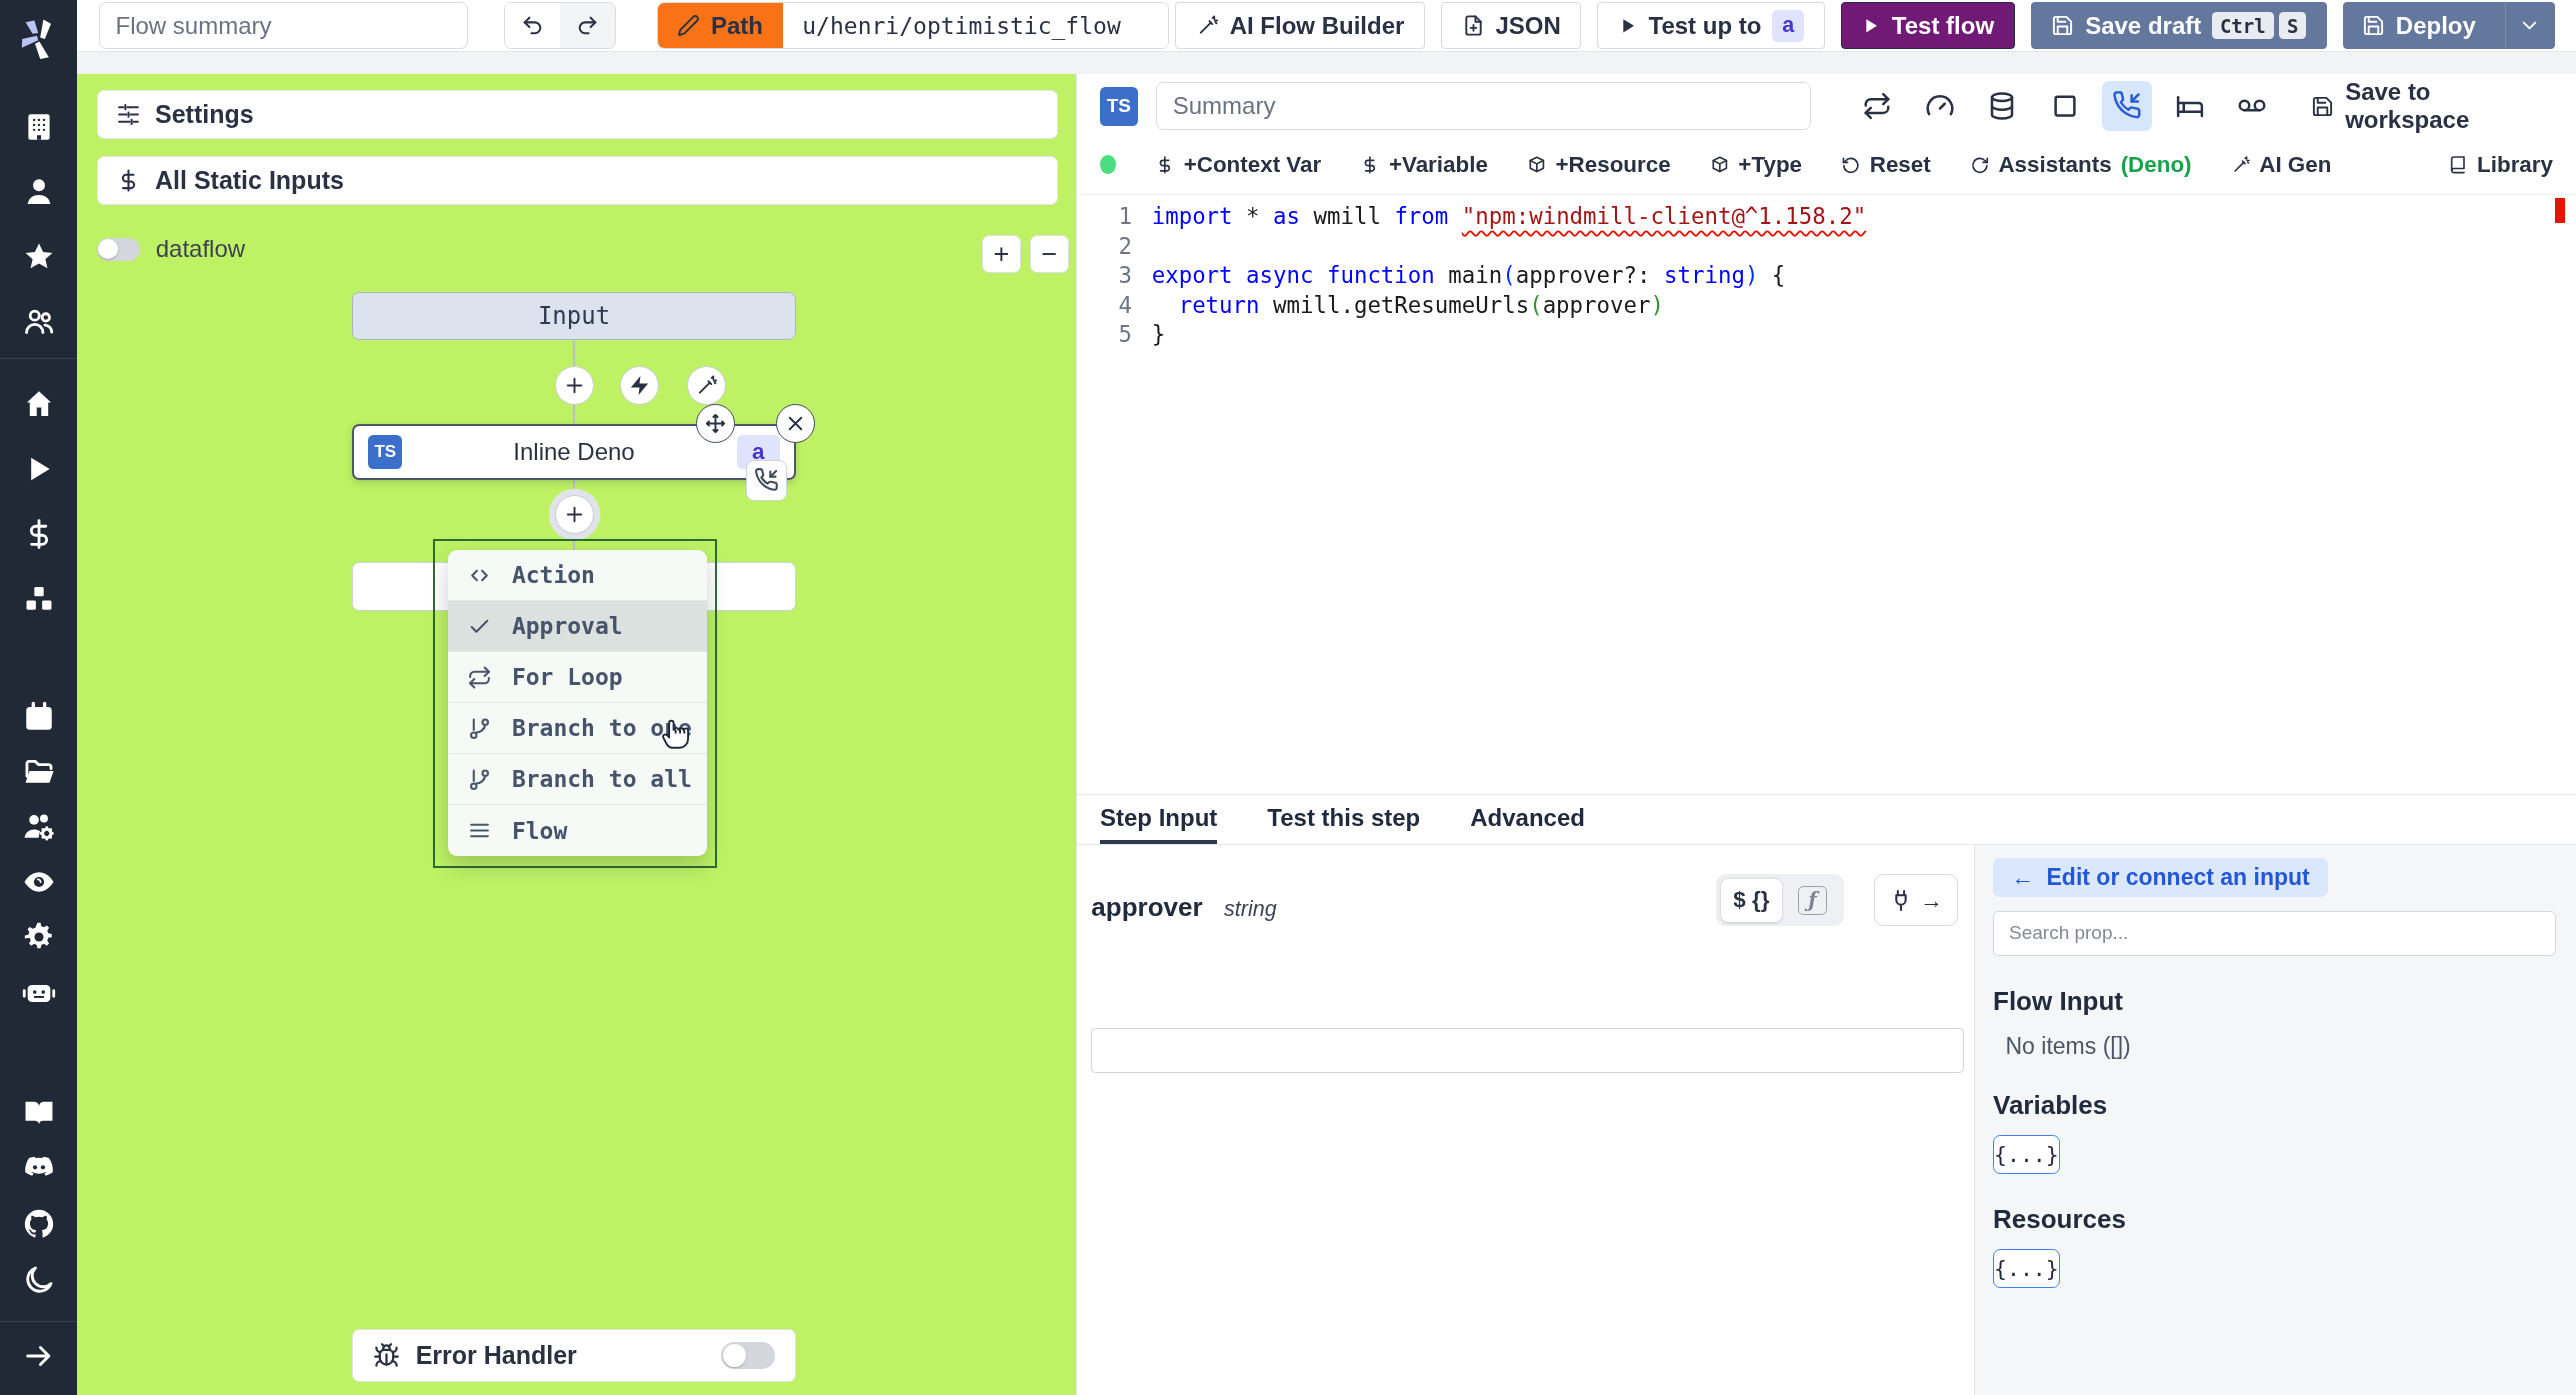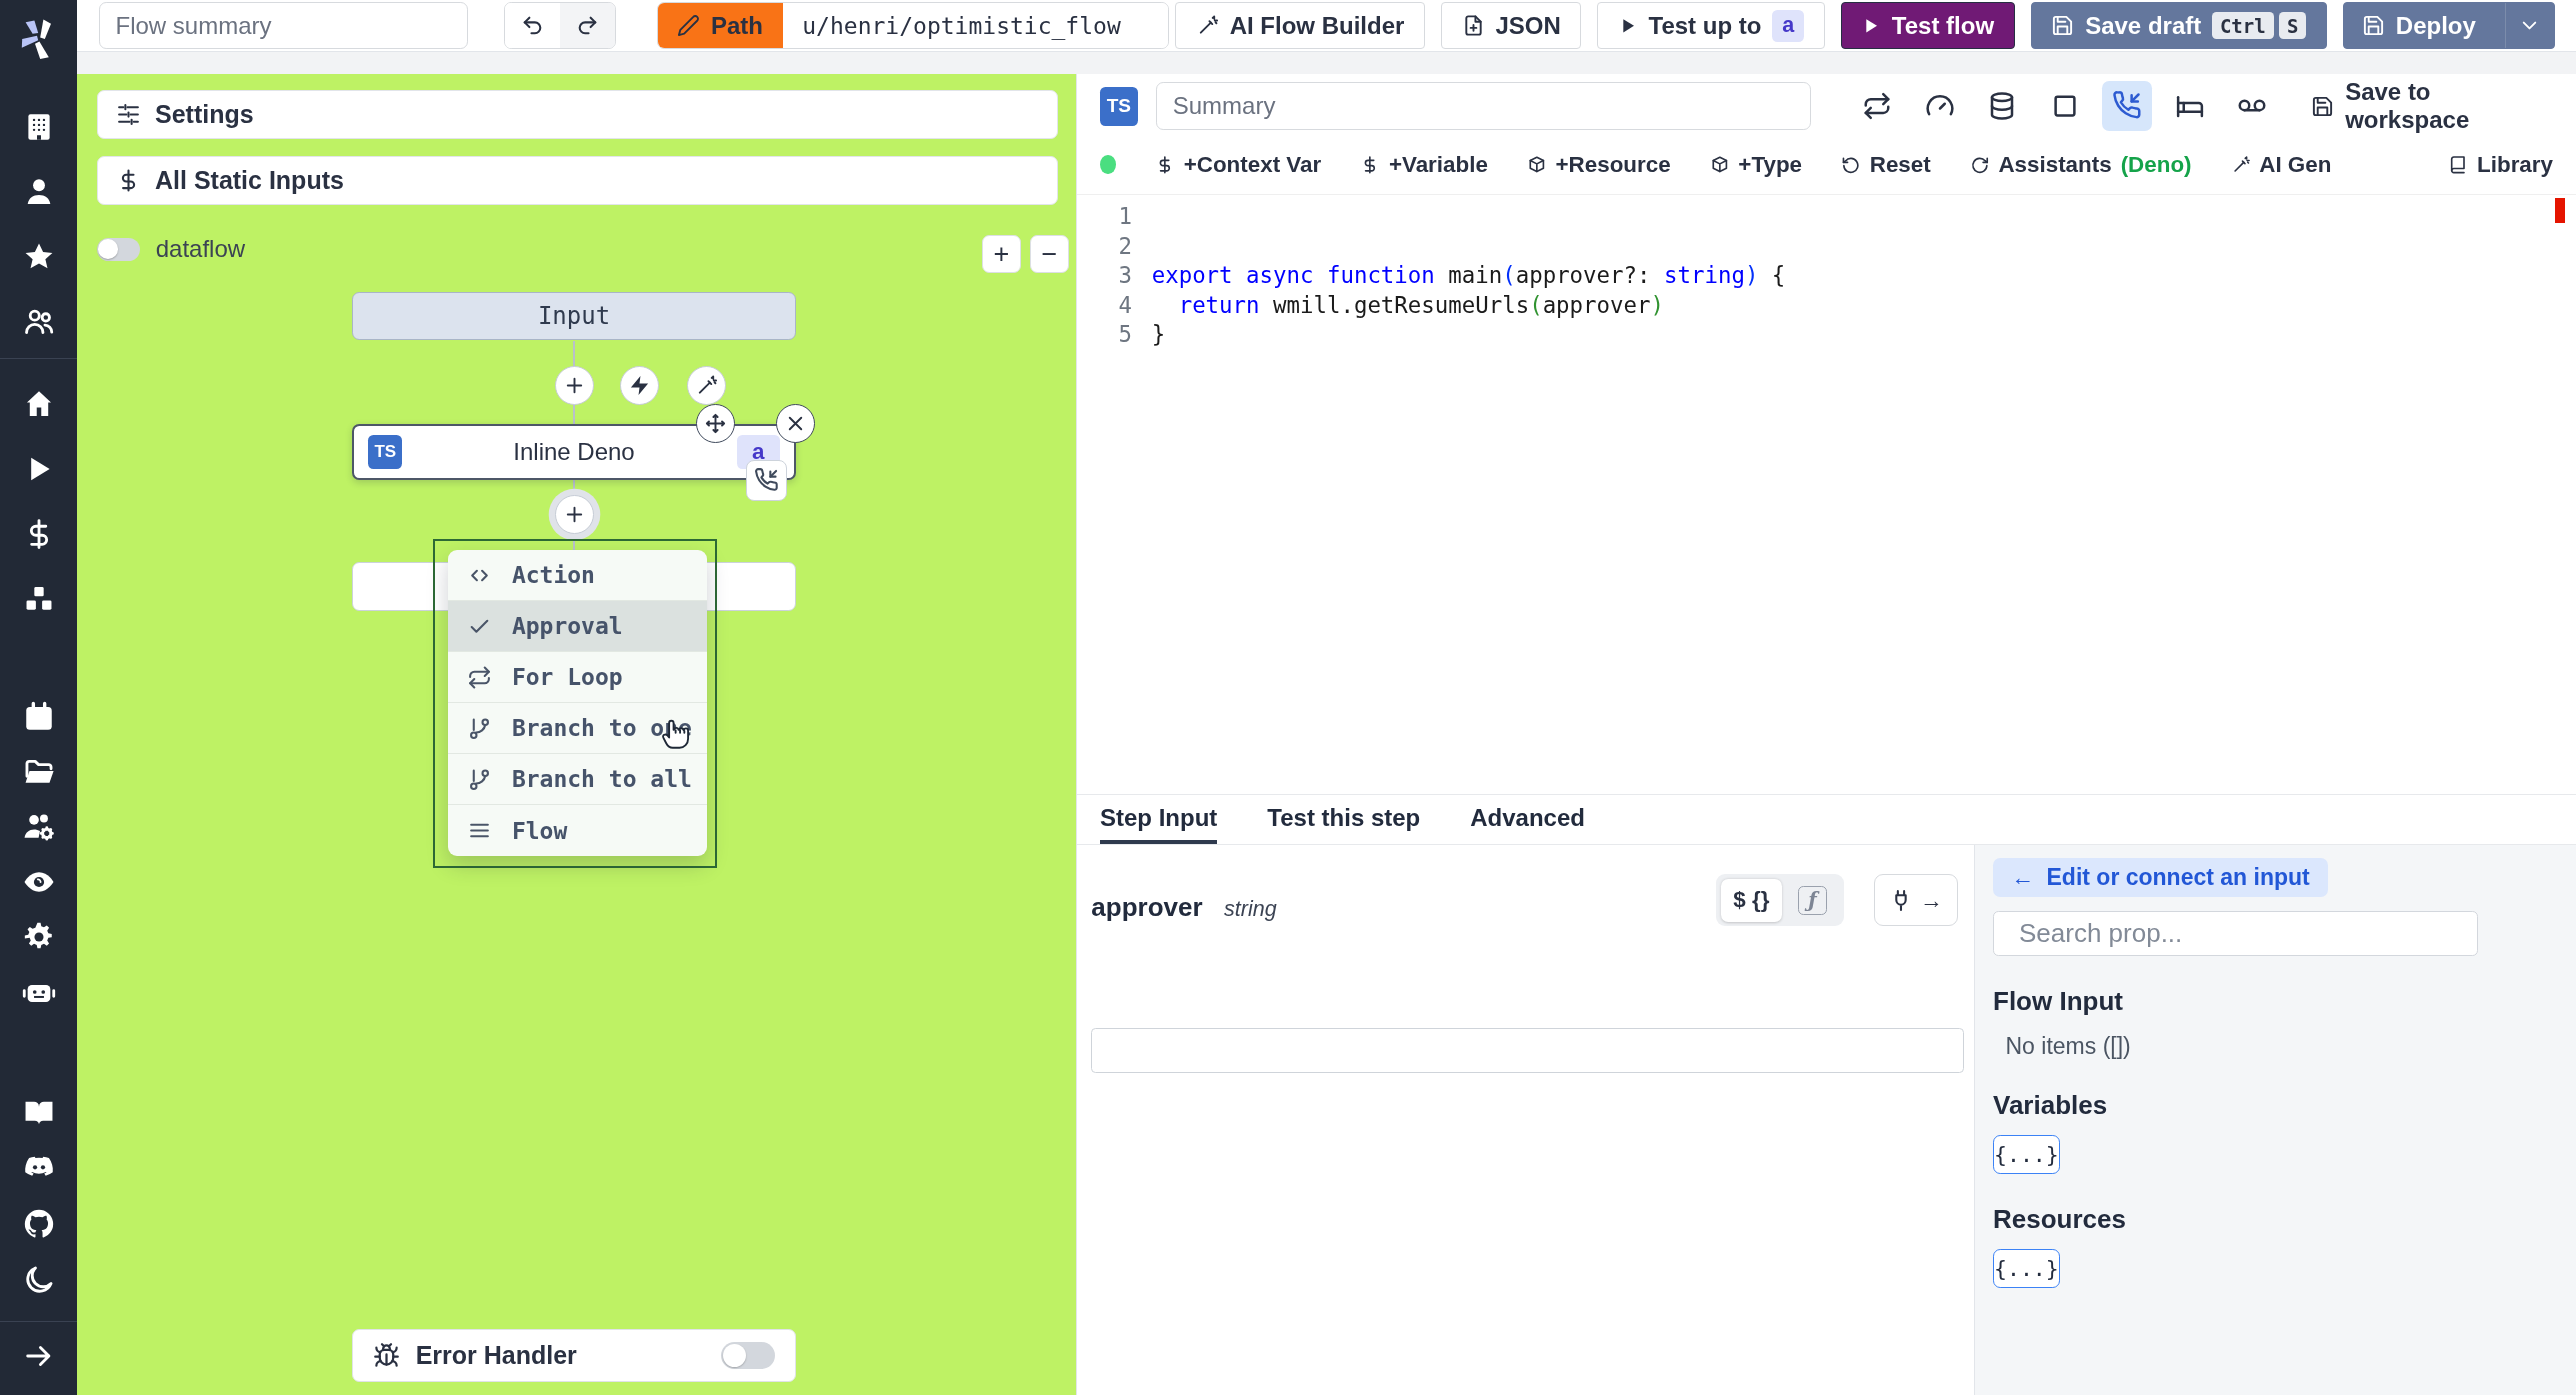--- a/index.html
+++ b/index.html
@@ -112,21 +112,21 @@
   .field-ctls{position:absolute;right:16px;top:29px;display:flex;align-items:center;gap:30px;}
   .seg-group{display:flex;align-items:center;background:#eef0f3;border-radius:9px;padding:4.5px;gap:3.6px;}
   .seg{display:flex;align-items:center;justify-content:center;height:43px;border-radius:7.2px;padding:0 12.5px;font-size:22.4px;font-weight:700;cursor:pointer;color:#2a3142;}
   .seg.on{background:#fff;box-shadow:0 0.9px 2.7px rgba(0,0,0,.18);}
   .fbox{display:flex;align-items:center;justify-content:center;width:29px;height:29px;border:1.8px solid #9aa1ad;border-radius:5.4px;color:#7d8594;font-style:italic;font-family:"DejaVu Serif",serif;font-size:19.7px;}
   .plug-btn{display:flex;align-items:center;gap:5.4px;height:52px;padding:0 14.3px;background:#fff;border:1.3px solid #d7dade;border-radius:9px;cursor:pointer;color:#2a3142;font-size:23px;}
   .value-input{position:absolute;left:14.3px;top:183px;width:873px;height:45px;border:1.3px solid #cfd4da;border-radius:4.5px;background:#fff;outline:none;font-size:22.4px;padding:0 12.5px;font-family:"DejaVu Sans Mono",monospace;}
 
   .prop-sidebar{width:602px;flex:none;background:#f4f6f8;border-left:0.9px solid #e2e5ea;position:relative;padding:12.5px 21.5px 0 18px;}
   .edit-connect{display:inline-flex;align-items:center;gap:12.5px;height:39px;padding:0 18px;background:#dbe7fd;color:#2257d6;border:none;border-radius:7.2px;font-size:23px;font-weight:700;cursor:pointer;font-family:inherit;}
-  .prop-search{margin-top:14.3px;width:485px;height:45px;border:1.3px solid #d3d7dd;border-radius:5.4px;padding:0 25px;font-size:26px;outline:none;background:#fff;font-family:"Liberation Sans",sans-serif;}
+  .prop-search{margin-top:14.3px;width:563px;height:45px;border:1.3px solid #d3d7dd;border-radius:5.4px;padding:0 15px;font-size:19px;outline:none;background:#fff;font-family:"Liberation Sans",sans-serif;}
   .prop-search::placeholder{color:#828a97;}
   .prop-section{margin-top:30px;}
   .prop-title{font-size:26px;font-weight:700;color:#222b3d;}
   .prop-empty{margin:16px 0 0 12.5px;font-size:23px;color:#4b5563;}
   .prop-chip{margin-top:14.3px;display:inline-flex;align-items:center;justify-content:center;min-width:50px;height:39px;background:#fff;border:1.3px solid #3b82f6;border-radius:7.2px;font-size:21.5px;color:#222b3d;cursor:pointer;font-family:"DejaVu Sans Mono",monospace;}
 </style>
 </head>
 <body>
 
 <div class="app">
@@ -824,20 +824,21 @@
               </g>
             </svg>
           </span>
           <span>Library</span>
         </span>
       </div>
 
     <div class="code-area" id="code-editor">
         <div class="code-row">
           <span class="gutter">1</span>
+          <span class="code-line"><span class="tok kw">import</span><span class="tok pl"> * </span><span class="tok kw">as</span><span class="tok pl"> wmill </span><span class="tok kw">from</span><span class="tok pl"> </span><span class="tok str-err">"npm:windmill-client@^1.158.2"</span></span>
         </div>
         <div class="code-row">
           <span class="gutter">2</span>
           <span class="code-line"></span>
         </div>
         <div class="code-row">
           <span class="gutter">3</span>
           <span class="code-line"><span class="tok kw">export</span><span class="tok pl"> </span><span class="tok kw">async</span><span class="tok pl"> </span><span class="tok kw">function</span><span class="tok pl"> main</span><span class="tok pb">(</span><span class="tok pl">approver?: </span><span class="tok kw">string</span><span class="tok pb">)</span><span class="tok pl"> {</span></span>
         </div>
         <div class="code-row">

